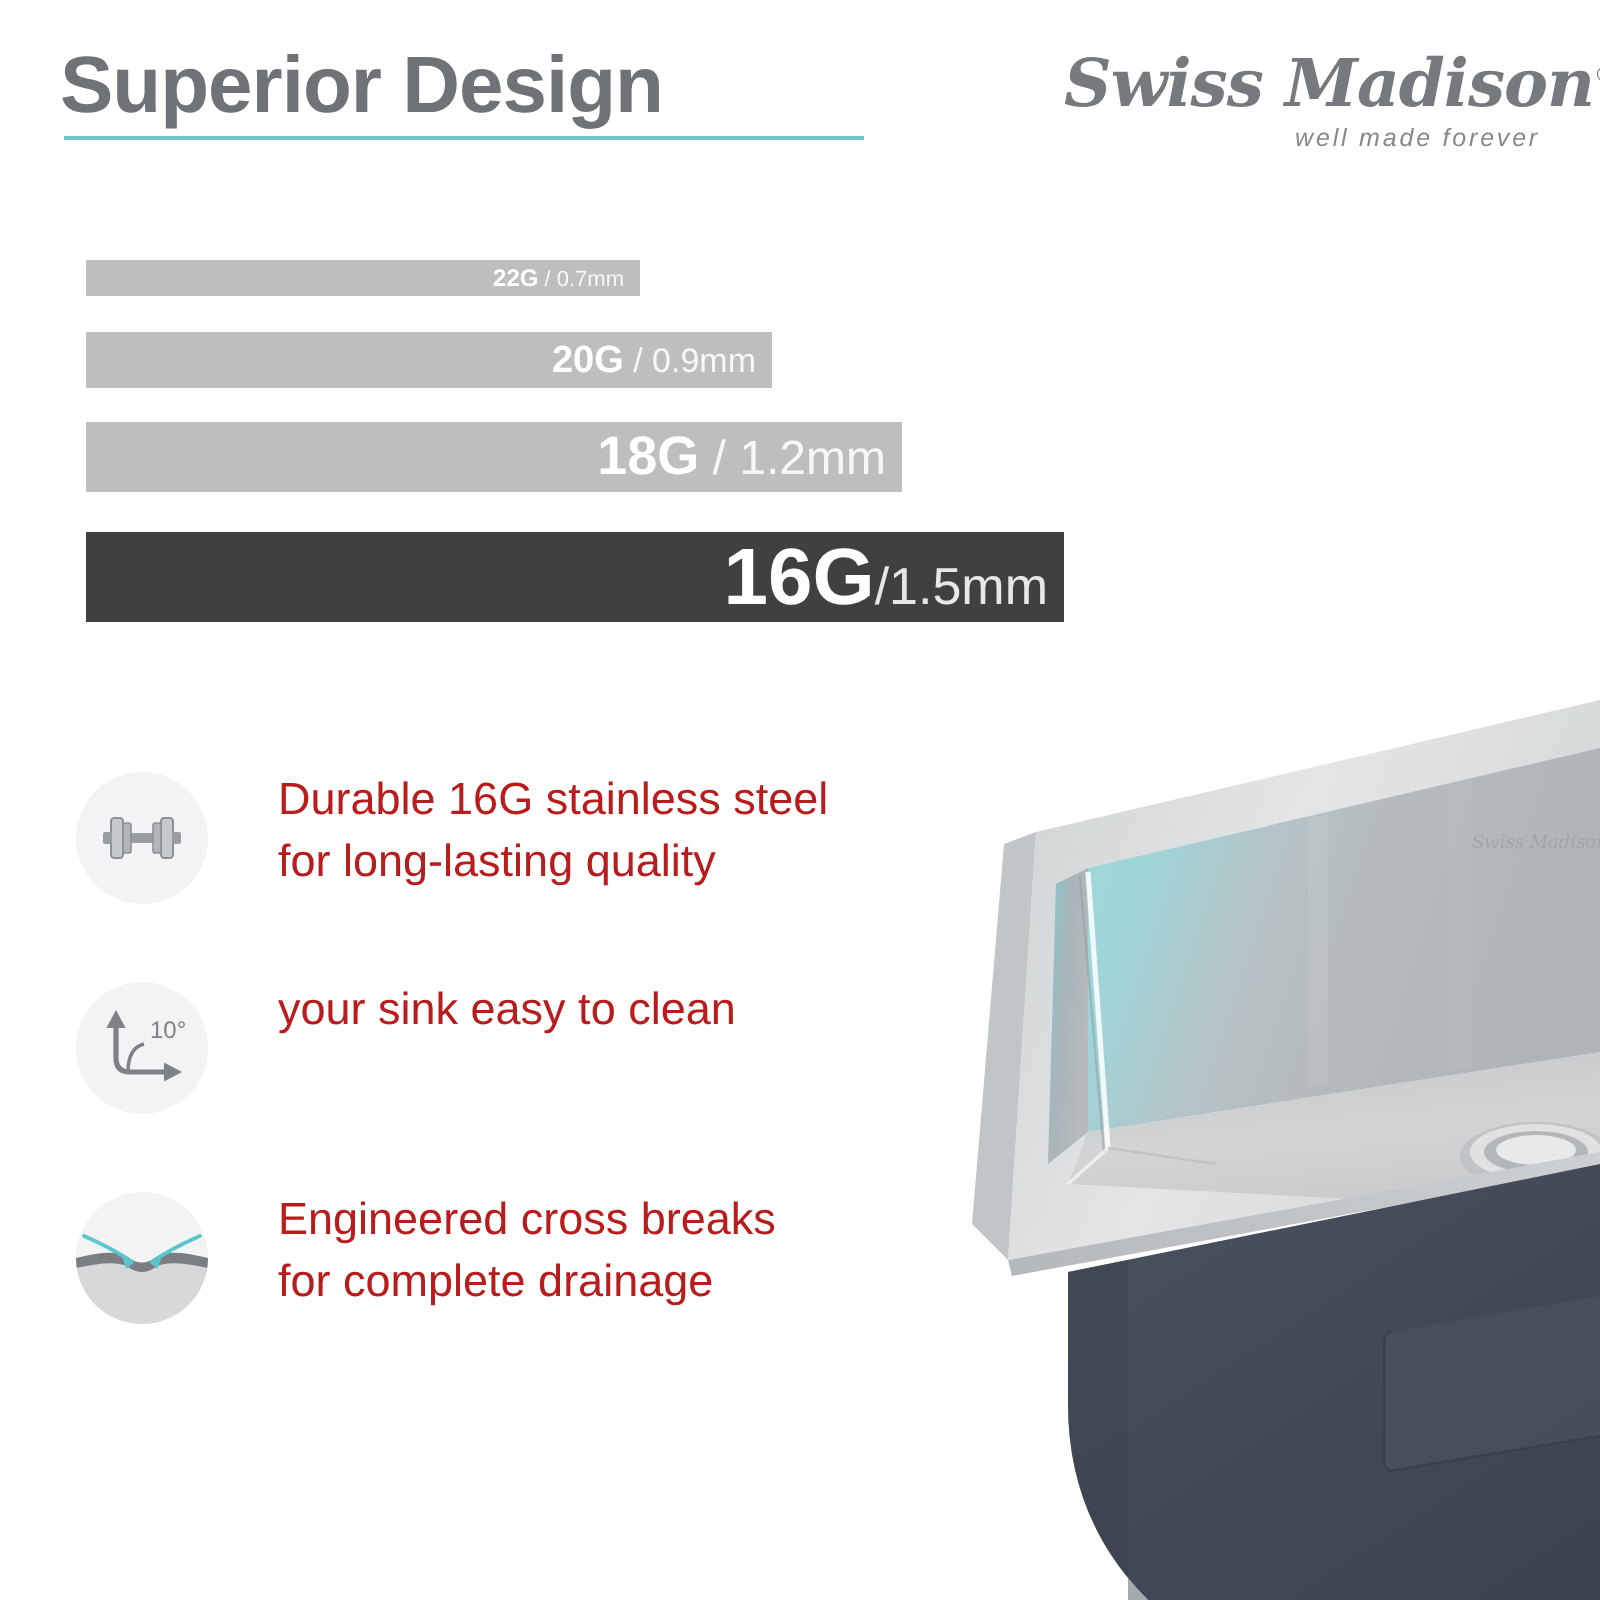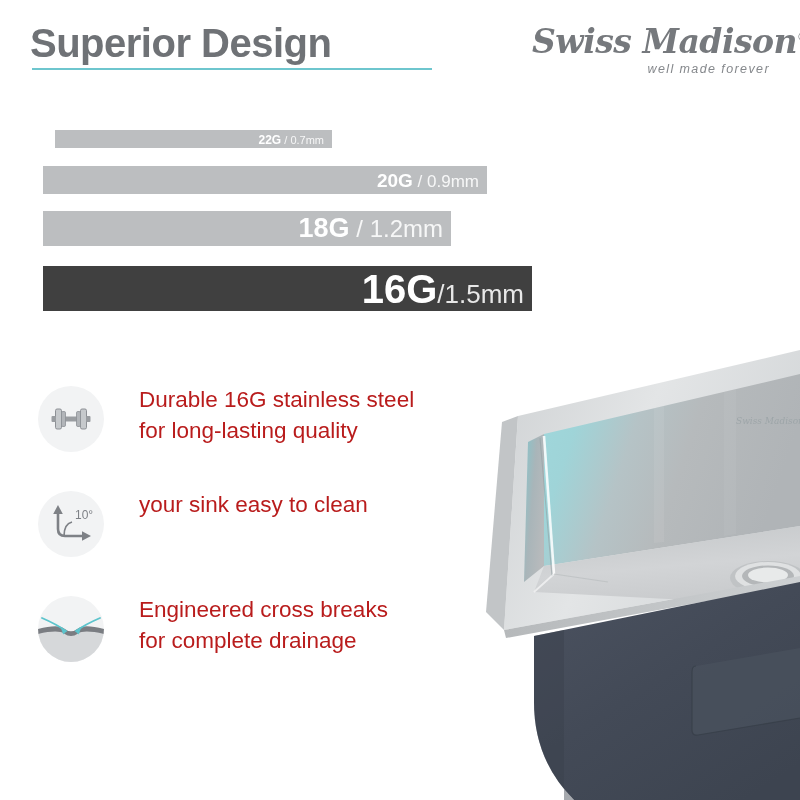--- a/index.html
+++ b/index.html
@@ -47,24 +47,24 @@
   .gauge-row { position: absolute; left: 43px; display: flex; align-items: center;
                justify-content: flex-end; }
   .gauge-bar { width: 100%; height: 100%; display: flex; align-items: center;
                justify-content: flex-end; padding-right: 8px; }
   .gauge-gray  { background: #bcbec0; }
   .gauge-teal  { background: #404040; }
   .gauge-label { white-space: nowrap; color: #ffffff; line-height: 1; }
   .gauge-gauge { font-weight: bold; }
   .gauge-thick { font-weight: normal; opacity: 0.88; }
 
-  #gauge-row-0 { top: 12px;  height: 18px; width: 277px; margin-left: 12px; }
+  #gauge-row-0 { top: 12px;  height: 18px; width: 277px; }
   #gauge-row-0 .gauge-gauge { font-size: 12px; }
   #gauge-row-0 .gauge-thick { font-size: 11px; }
-  #gauge-row-1 { top: 48px;  height: 28px; width: 444px; }
+  #gauge-row-1 { top: 48px;  height: 28px; width: 343px; }
   #gauge-row-1 .gauge-gauge { font-size: 19px; }
   #gauge-row-1 .gauge-thick { font-size: 17px; }
   #gauge-row-2 { top: 93px;  height: 35px; width: 408px; }
   #gauge-row-2 .gauge-gauge { font-size: 27px; }
   #gauge-row-2 .gauge-thick { font-size: 24px; }
   #gauge-row-3 { top: 148px; height: 45px; width: 489px; }
   #gauge-row-3 .gauge-gauge { font-size: 40px; }
   #gauge-row-3 .gauge-thick { font-size: 26px; }
 
   

